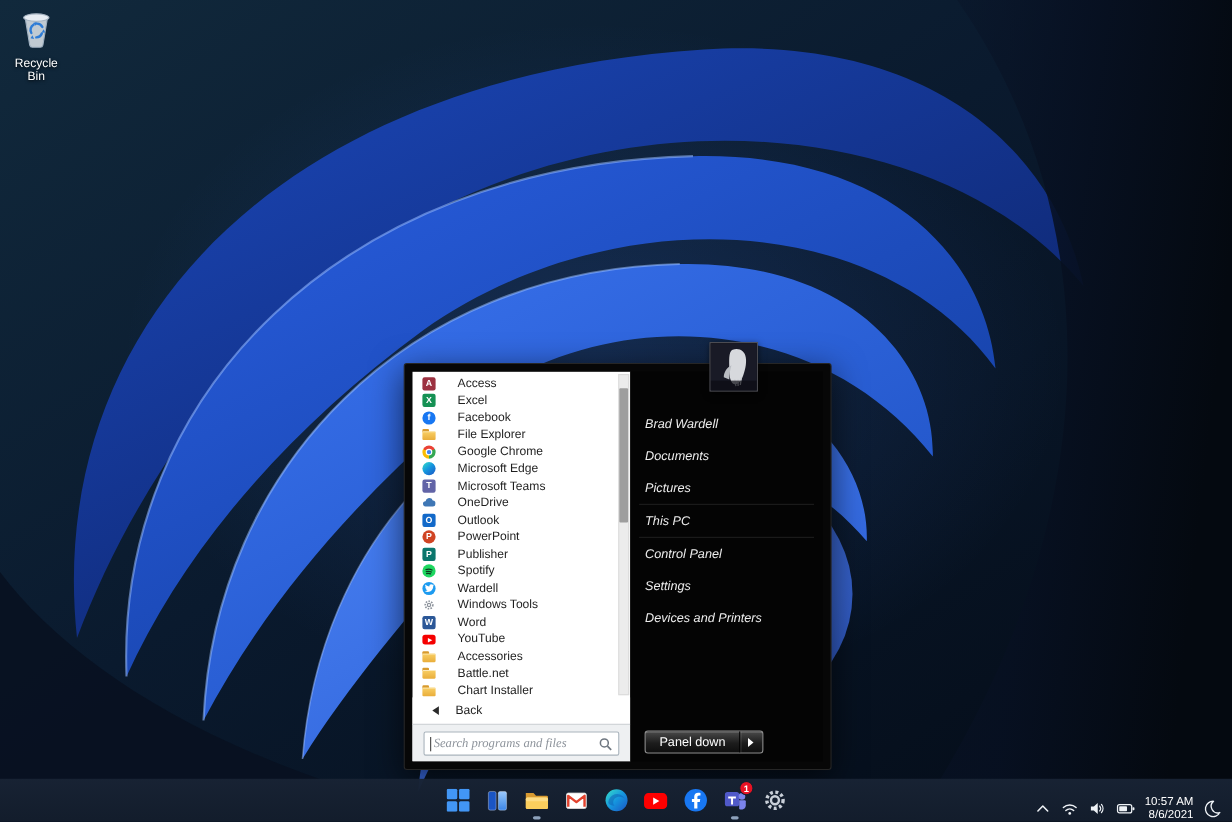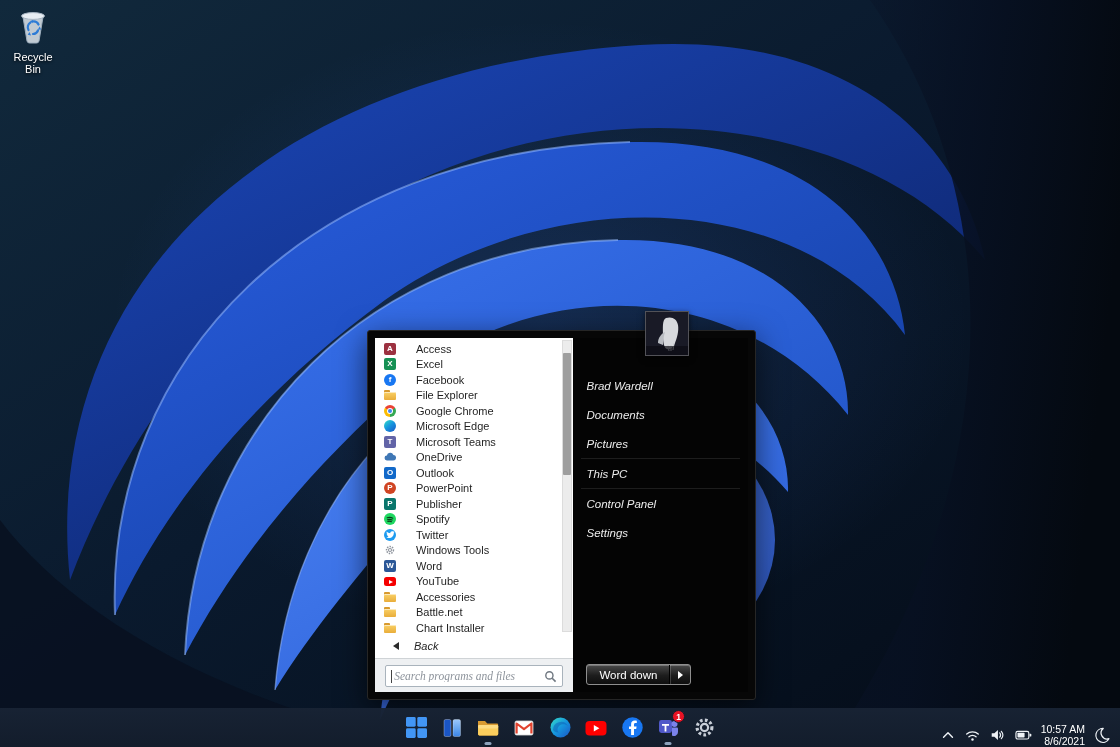--- a/index.html
+++ b/index.html
@@ -39,21 +39,21 @@
   .edge { background:linear-gradient(140deg,#35e0c8 0%,#1595de 48%,#1b55c4 100%); }
   .yt { width:12px; height:9px; margin-top:1px; background:#f50000; border-radius:2.5px;
         display:inline-flex; align-items:center; justify-content:center; }
   .yt i { width:0; height:0; border-left:4px solid #fff; border-top:2.5px solid transparent; border-bottom:2.5px solid transparent; margin-left:1px; }
 
   .scrollbar { position:absolute; right:1px; top:2px; width:10px; height:292px; background:#ececec; border:1px solid #dcdcdc; }
   .thumb { position:absolute; left:0; top:12px; width:8px; height:122px; background:#9e9e9e; border-radius:1px; }
 
   .back-row { height:24px; display:flex; align-items:center; padding-left:18px; background:#fff; }
   .back-arrow { width:0; height:0; border-right:6px solid #2a2a2a; border-top:4px solid transparent; border-bottom:4px solid transparent; }
-  .back-lbl { margin-left:15px; font-size:11px; color:#1f1f1f;font-style:italic; }
+  .back-lbl { margin-left:15px; font-size:11px; color:#1f1f1f; }
 
   .search-band { flex:1; background:#eef0f2; border-top:1px solid #cfd3d6; display:flex; align-items:center; justify-content:center; }
   .search-wrap { position:relative; width:178px; height:22px; background:#fff; border:1px solid #a9b3bc; border-radius:2px; }
   .search-wrap input { position:absolute; inset:0; border:0; outline:none; background:transparent;
                        font-family:"Liberation Serif", serif; font-style:italic; font-size:11.5px;
                        color:#333; padding:0 22px 0 8px; }
   .search-wrap input::placeholder { color:#8d939b; font-style:italic; }
   .caret { position:absolute; left:5px; top:4px; width:1px; height:13px; background:#444; }
   .mag { position:absolute; right:5px; top:4px; }
 
@@ -244,21 +244,21 @@
               </svg>
             </span>
             <span class="plabel">Spotify</span>
           </div>
           <div class="prow">
             <span class="ic ci" style="background:#1d9bf0">
               <svg viewBox="0 0 24 24" width="9" height="9">
                 <path fill="#fff" d="M23,4.9c-.8.4-1.7.6-2.6.8.9-.6,1.6-1.5,2-2.5-.9.5-1.9.9-2.9,1.1C18.6,3.4,17.4,3,16.1,3c-2.6,0-4.6,2.1-4.6,4.6c0,.4,0,.7.1,1C7.7,8.4,4.3,6.6,2,3.9c-.4.7-.6,1.5-.6,2.3c0,1.6.8,3,2.1,3.9c-.8,0-1.5-.2-2.1-.6v.1c0,2.3,1.6,4.1,3.7,4.5c-.4.1-.8.2-1.2.2c-.3,0-.6,0-.9-.1c.6,1.9,2.3,3.2,4.3,3.3c-1.6,1.2-3.6,2-5.7,2H.5c2,1.3,4.5,2.1,7.1,2.1c8.5,0,13.2-7.1,13.2-13.2v-.6C21.6,6.6,22.4,5.8,23,4.9z"></path>
               </svg>
             </span>
-            <span class="plabel">Twitter</span>
+            <span class="plabel">Wardell</span>
           </div>
           <div class="prow">
             <span class="ic">
               <svg viewBox="0 0 16 16" width="12" height="12">
                 <circle cx="8" cy="8" r="4.6" fill="none" stroke="#8d939c" stroke-width="2" stroke-dasharray="1.9 1.5"></circle>
                 <circle cx="8" cy="8" r="2" fill="none" stroke="#8d939c" stroke-width="1.4"></circle>
               </svg>
             </span>
             <span class="plabel">Windows Tools</span>
           </div>
@@ -327,23 +327,26 @@
           <div class="ritem">
             <span>This PC</span>
           </div>
           <div class="rdiv"></div>
           <div class="ritem">
             <span>Control Panel</span>
           </div>
           <div class="ritem">
             <span>Settings</span>
           </div>
+          <div class="ritem">
+            <span>Devices and Printers</span>
+          </div>
         </div>
       <div class="shutdown">
-        <span class="txt">Word down</span>
+        <span class="txt">Panel down</span>
         <span class="sep"></span>
         <span class="arr">
             <i></i>
           </span>
       </div>
     </div>
   </div>
 
   <div class="taskbar">
     <div class="tb-icons">

